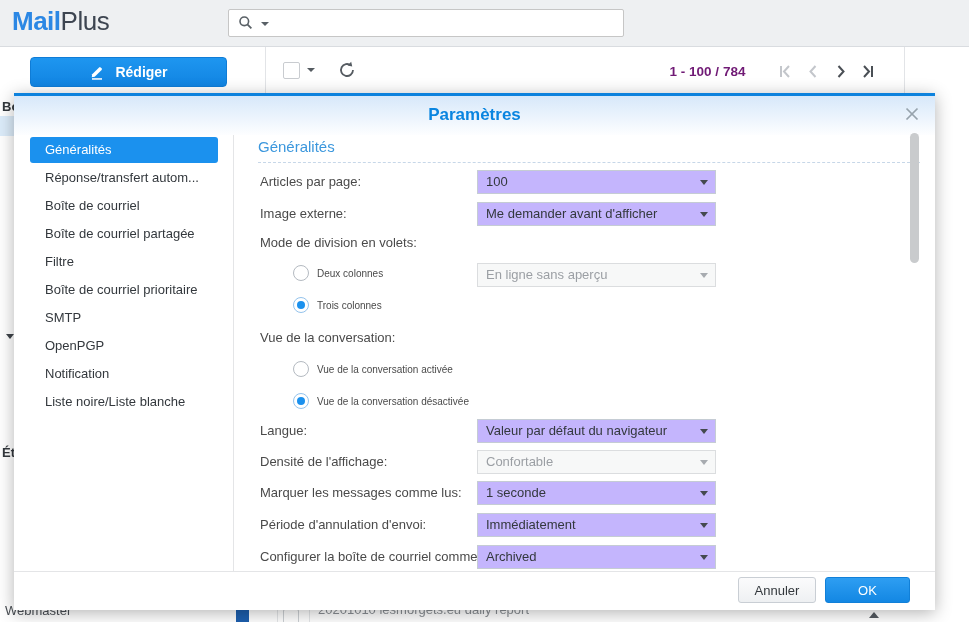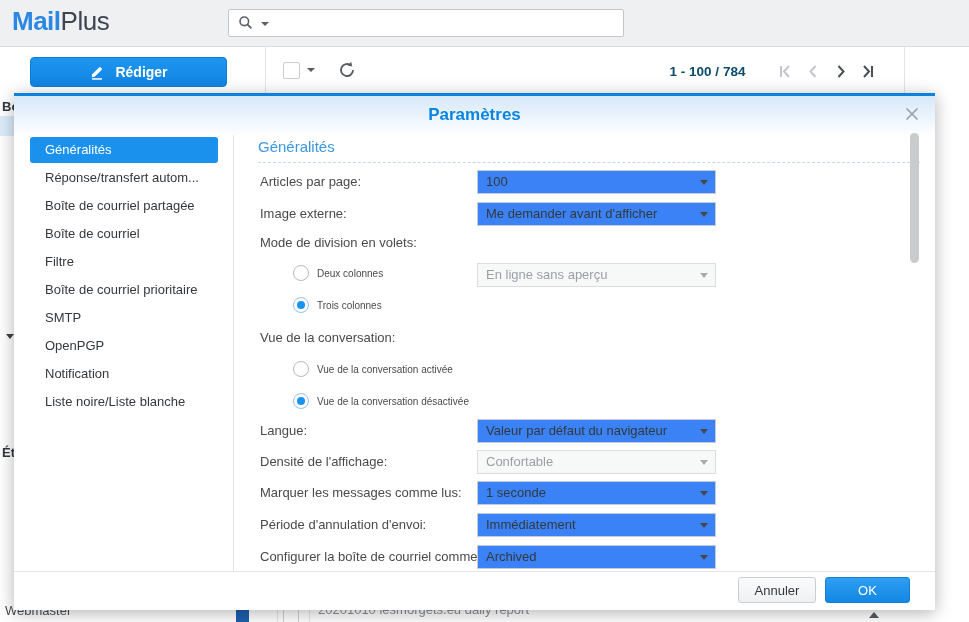--- a/index.html
+++ b/index.html
@@ -20,21 +20,21 @@
   .toolbar{left:0;top:47px;width:969px;height:46px;background:#fff;}
   .compose{left:30px;top:57px;width:197px;height:30px;background:linear-gradient(#1e96f0,#1184e2);
            border:1px solid #0f7cd6;border-radius:4px;color:#fff;font-weight:bold;font-size:14px;
            display:flex;align-items:center;justify-content:center;gap:10px;box-sizing:border-box;}
   .tdivider{width:0;border-left:1px solid #e2e4e7;}
   .td1{left:265px;top:47px;height:46px;}
   .td2{left:904px;top:47px;height:46px;}
   .sel-checkbox{left:283px;top:62px;width:15px;height:15px;background:#fff;border:1px solid #c9ccd0;border-radius:2px;}
   .sel-caret{left:307px;top:68px;width:0;height:0;border-left:4px solid transparent;border-right:4px solid transparent;border-top:4px solid #555b61;}
   .refresh{left:337px;top:60px;}
-  .pagination{left:650px;top:57px;width:115px;text-align:center;line-height:30px;font-size:13.5px;font-weight:bold;color:#0c4a6e;}
+  .pagination{left:650px;top:57px;width:115px;text-align:center;line-height:30px;font-size:13.5px;font-weight:bold;color:#701a75;}
   .pgbtn{top:64px;width:16px;height:15px;}
   .pg1{left:777px;} .pg2{left:805px;} .pg3{left:833px;} .pg4{left:860px;}
 
   
   .bg-bo{left:2px;top:99px;font-size:13px;font-weight:bold;color:#33383d;}
   .bg-selrow{left:0;top:116px;width:14px;height:20px;background:#dcecfa;}
   .bg-tri{left:6px;top:334px;width:0;height:0;border-left:4px solid transparent;border-right:4px solid transparent;border-top:5px solid #3f444a;}
   .bg-eti{left:2px;top:445px;font-size:13px;font-weight:bold;color:#33383d;}
   .bg-web{left:5px;top:603px;font-size:13px;color:#4a4f55;}
   .bg-chip{left:236px;top:610px;width:13px;height:12px;background:#1d5fae;}
@@ -53,21 +53,21 @@
 
   .msidebar{left:0;top:39px;width:220px;height:475px;background:#fff;border-right:1px solid #e4e5e7;box-sizing:border-box;}
   .side-item{margin:2px 15px 0 16px;height:26px;line-height:26px;padding-left:15px;font-size:13px;color:#33383d;
              border-radius:3px;white-space:nowrap;cursor:pointer;}
   .side-item.selected{background:#1b91ee;color:#fff;}
 
   .mcontent{left:221px;top:39px;width:700px;height:436px;overflow:hidden;}
   .cheading{left:23px;top:3px;right:15px;height:24px;font-size:15px;color:#3b97dd;border-bottom:1px dashed #c7d7e8;}
   .flabel{left:25px;font-size:13px;color:#4a4a4a;line-height:24px;white-space:nowrap;}
   .glabel{left:25px;font-size:13px;color:#4a4a4a;line-height:16px;white-space:nowrap;}
-  .dd{left:242px;width:237px;height:22px;background:#3b82f6;border:1px solid #c5ccd4;cursor:pointer;}
+  .dd{left:242px;width:237px;height:22px;background:#c4b5fd;border:1px solid #c5ccd4;cursor:pointer;}
   .dd-text{position:absolute;left:8px;top:0;line-height:22px;font-size:13px;color:#33383d;white-space:nowrap;}
   .dd-caret{position:absolute;right:7px;top:9px;width:0;height:0;border-left:4.5px solid transparent;border-right:4.5px solid transparent;border-top:5px solid #44494f;}
   .dd.disabled{background:#f7f8f8;border-color:#dbdddf;cursor:default;}
   .dd.disabled .dd-text{color:#9b9fa4;}
   .dd.disabled .dd-caret{border-top-color:#a7abb0;}
   .opt{left:58px;height:16px;display:flex;align-items:center;gap:8px;cursor:pointer;}
   .radio{width:14px;height:14px;border:1px solid #b4bac1;border-radius:50%;background:#fff;position:relative;flex:0 0 auto;}
   .radio.checked{border-color:#94c3ec;}
   .radio.checked::after{content:"";position:absolute;left:3px;top:3px;width:8px;height:8px;border-radius:50%;background:#1b91ee;}
   .rlabel{font-size:10px;color:#4a4a4a;white-space:nowrap;}
@@ -141,22 +141,22 @@
     <div class="abs mtitle">Paramètres</div>
   </div>
   <svg class="abs mclose" width="16" height="16" viewBox="0 0 16 16">
     <line x1="2.5" y1="2.5" x2="13.5" y2="13.5" stroke="#97a3ad" stroke-width="1.7"></line>
     <line x1="13.5" y1="2.5" x2="2.5" y2="13.5" stroke="#97a3ad" stroke-width="1.7"></line>
   </svg>
 
   <div class="abs msidebar">
     <div class="side-item selected">Généralités</div>
     <div class="side-item">Réponse/transfert autom...</div>
+    <div class="side-item">Boîte de courriel</div>
     <div class="side-item">Boîte de courriel partagée</div>
-    <div class="side-item">Boîte de courriel</div>
     <div class="side-item">Filtre</div>
     <div class="side-item">Boîte de courriel prioritaire</div>
     <div class="side-item">SMTP</div>
     <div class="side-item">OpenPGP</div>
     <div class="side-item">Notification</div>
     <div class="side-item">Liste noire/Liste blanche</div>
   </div>
 
   <div class="abs mcontent">
     <div class="abs cheading">Généralités</div>

